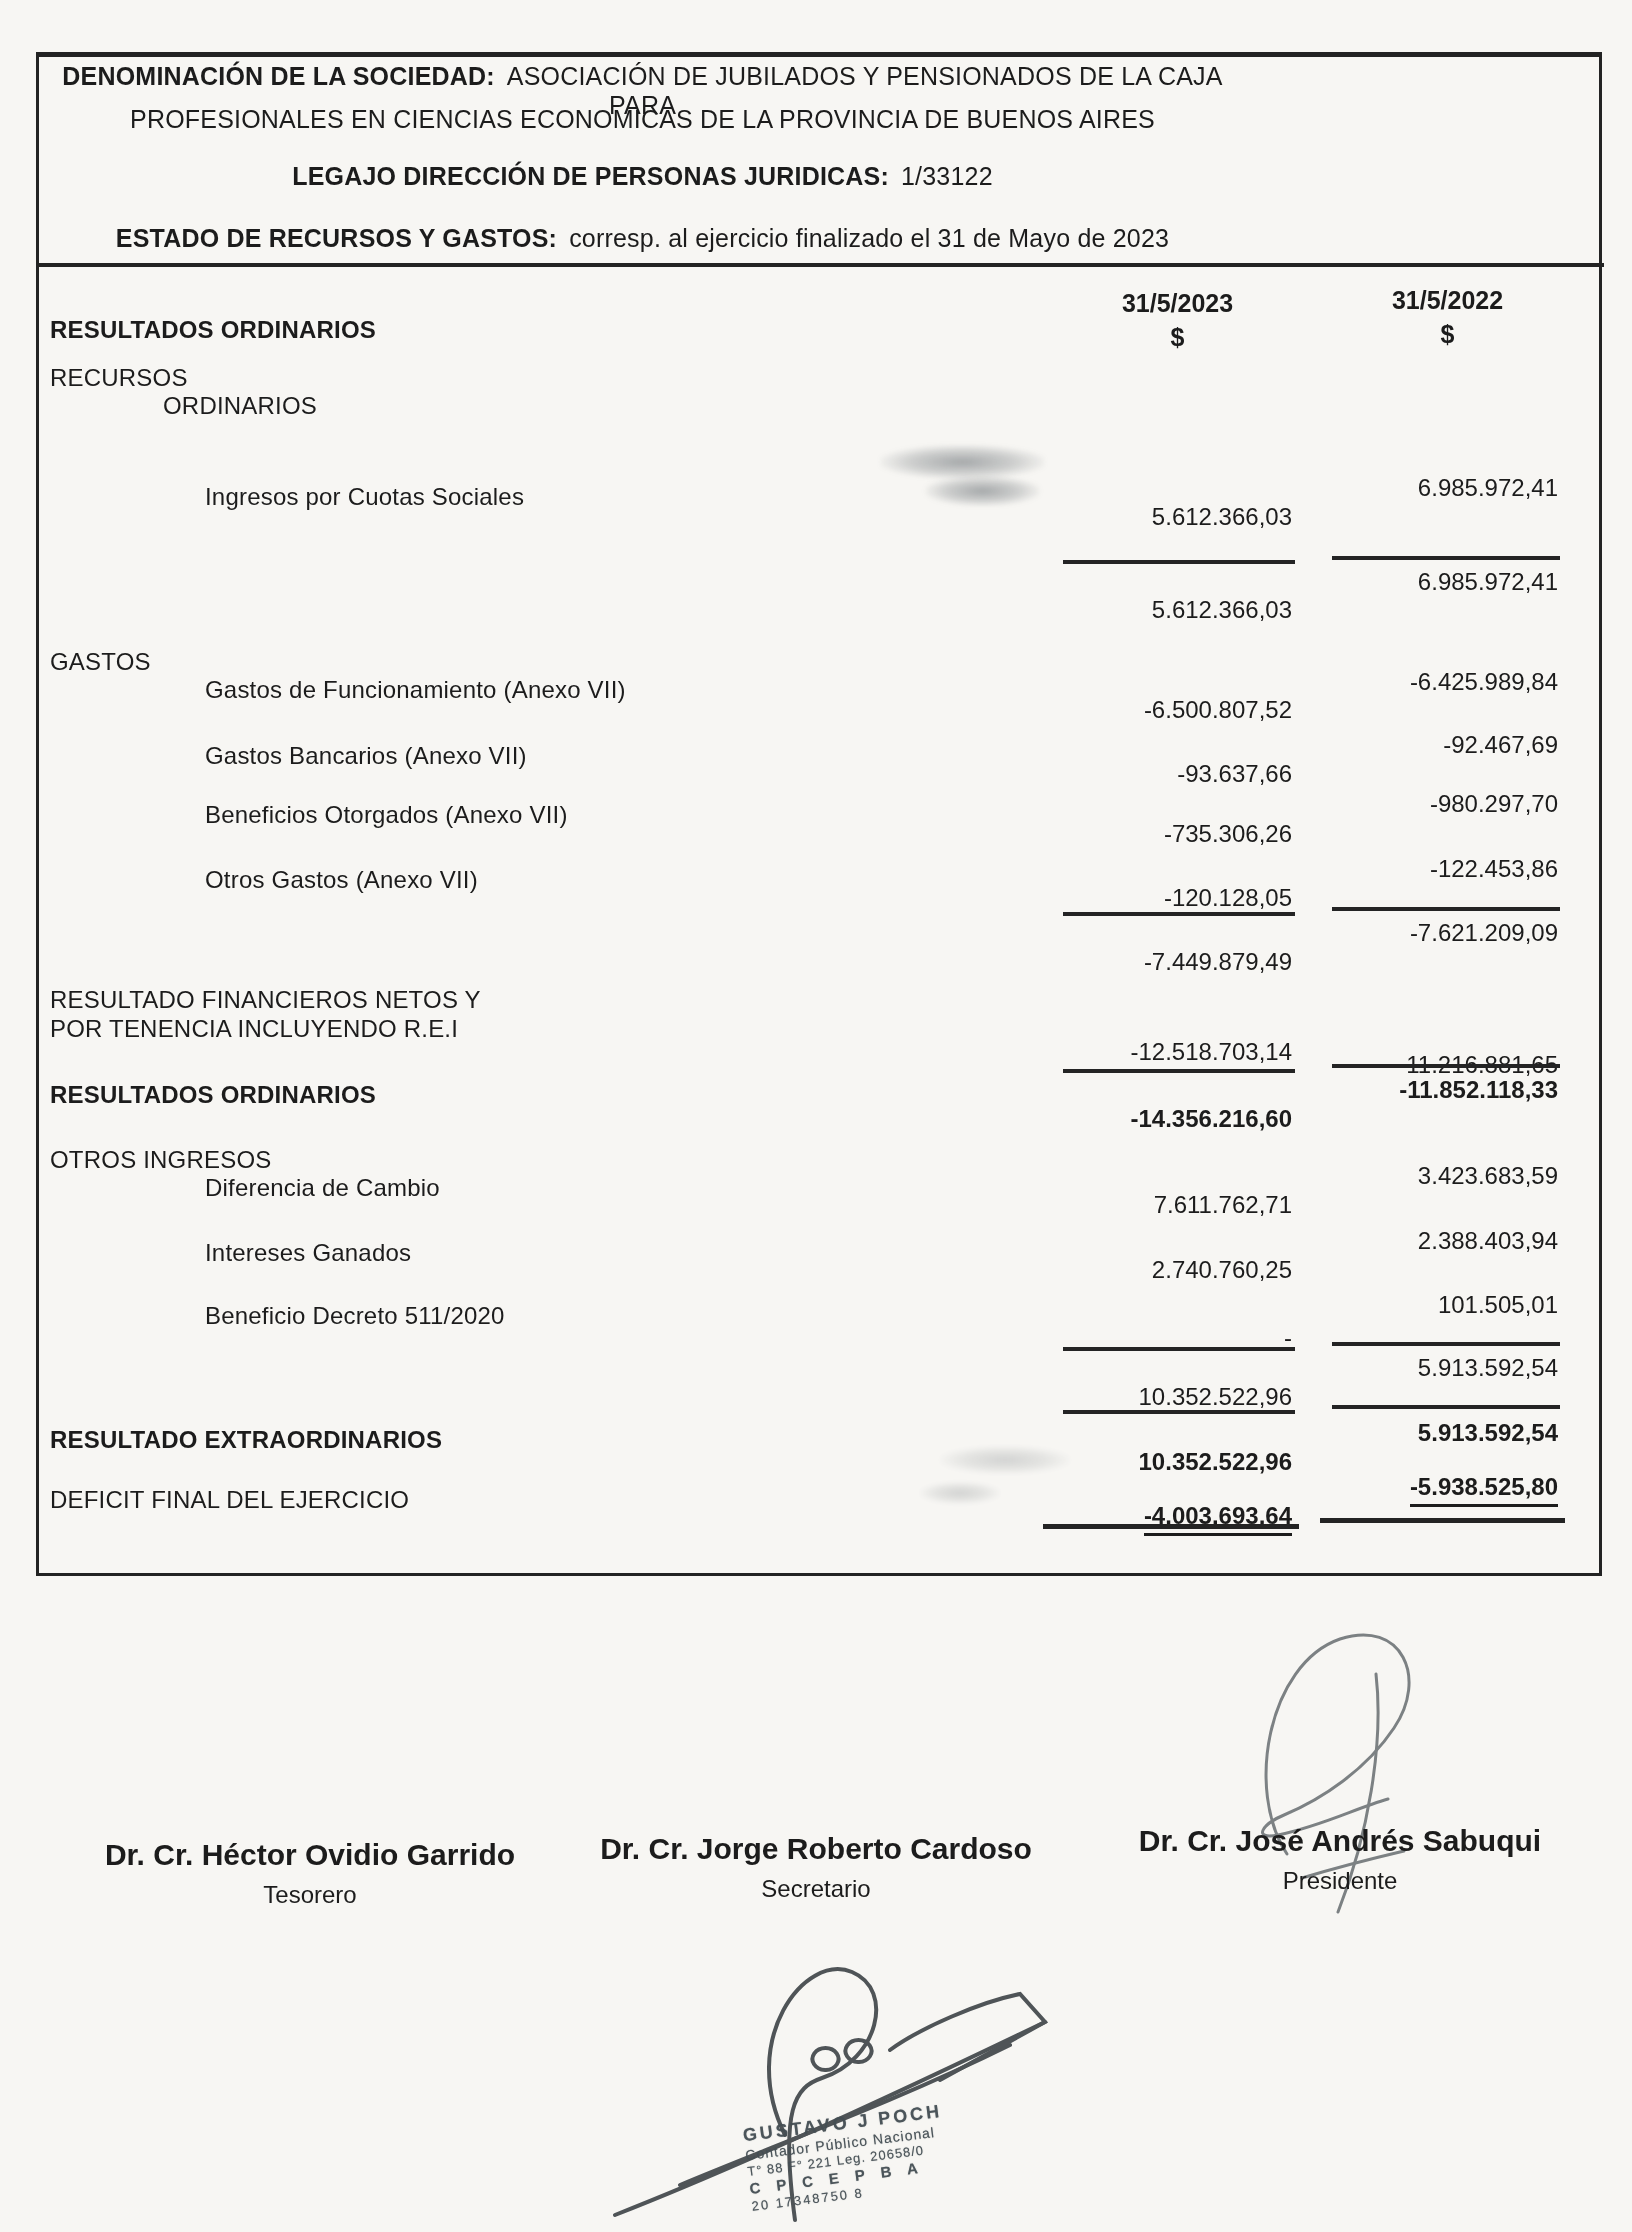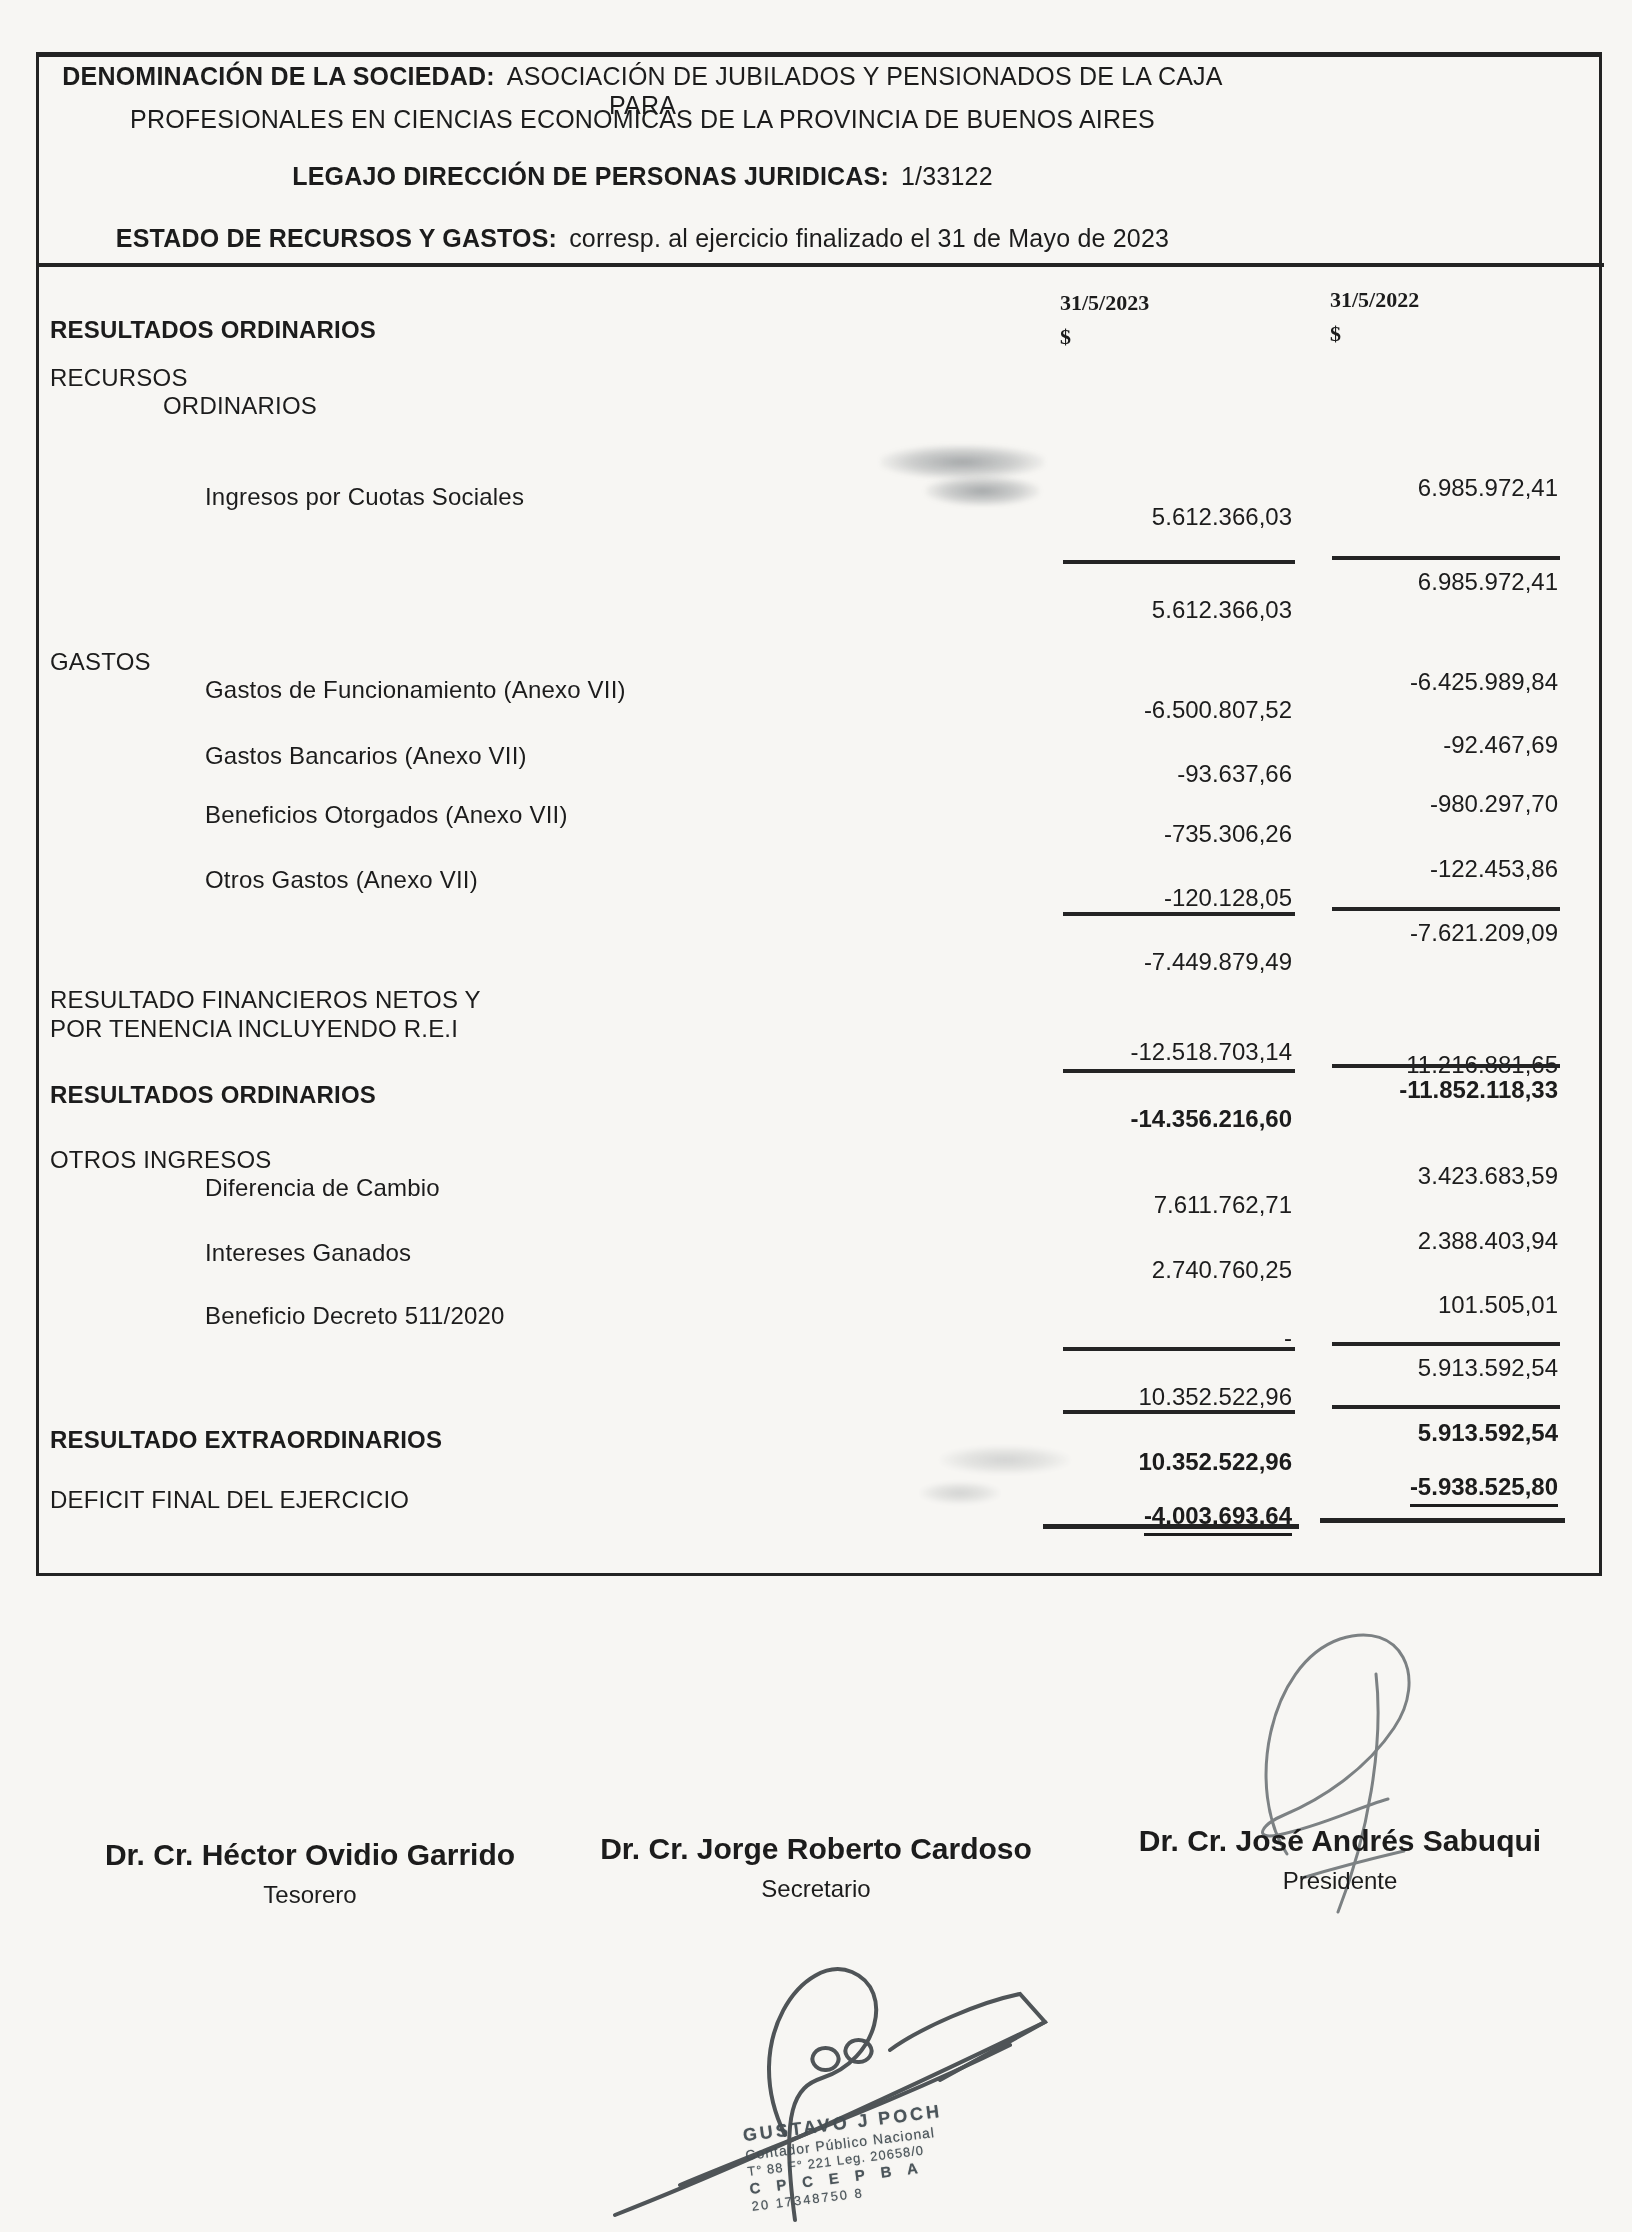--- a/index.html
+++ b/index.html
@@ -26,21 +26,21 @@
   .hline .gap{margin-left:12px;}
   
   .lbl{font-size:24px;letter-spacing:.2px;}
   .num{font-size:24px;text-align:right;white-space:nowrap;}
   .col1{left:1000px;width:292px;margin-top:24px;}
   .col2{left:1280px;width:278px;}
   .rule{height:4px;background:#242424;}
   .rule.c1{left:1063px;width:232px;}
   .rule.c2{left:1332px;width:228px;}
   .rule.heavy{height:5px;}
-  .colhead{font-size:22px;font-weight:bold;line-height:34px;font-family:Liberation Serif, serif;}
+  .colhead{font-size:25px;font-weight:bold;text-align:center;line-height:34px;}
   .ul-val{display:inline-block;border-bottom:3px solid #1d1d1d;padding-bottom:3px;}
   
   .sig-block{width:520px;text-align:center;}
   .sig-name{font-size:30px;font-weight:bold;white-space:nowrap;}
   .sig-role{font-size:24px;margin-top:9px;}
   
   .stamp{
     left:746px;top:2104px;width:330px;
     transform:rotate(-7deg);
     color:rgba(68,78,84,.92);

